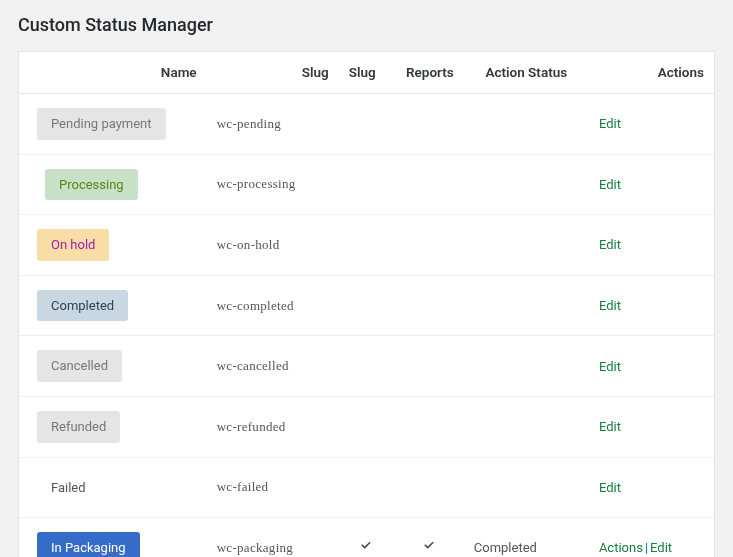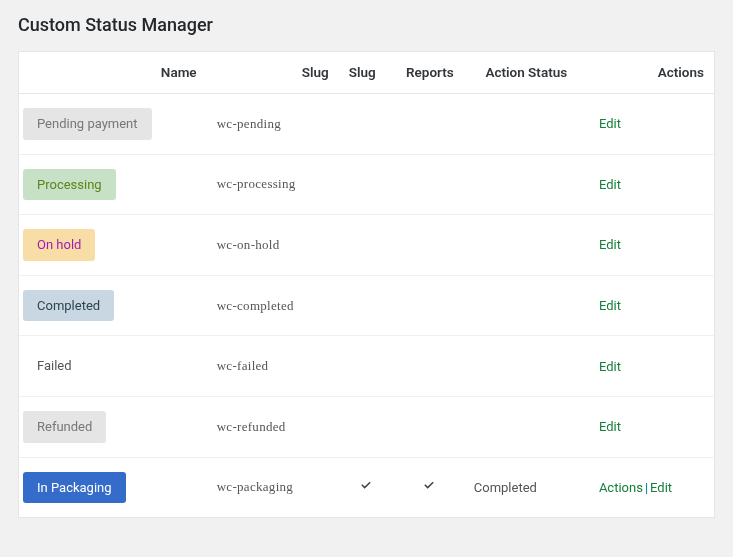--- a/index.html
+++ b/index.html
@@ -33,32 +33,32 @@
     border-bottom: 1px solid #e5e5e5;
   }
   thead th:first-child { padding-left: 14px; }
   tbody td {
     padding: 14px 10px;
     border-bottom: 1px solid #f0f0f0;
     vertical-align: middle;
     color: #555;
   }
   tbody tr:last-child td { border-bottom: none; }
-  tbody td:first-child { padding-left: 4px; }
+  tbody td:first-child { padding-left: 18px; }
   tbody td.cell-slug { font-family: Liberation Serif, serif; color: #555; letter-spacing: 0.3px; }
   .status-badge {
     display: inline-block;
     padding: 8px 14px;
     border-radius: 3px;
     font-size: 13px;
     color: #555;
     line-height: 1.2;
   }
   .sb-pending   { background: #e5e5e5; color: #777; }
-  .sb-processing{ background: #c6e1c6; color: #5b841b; }
+  .sb-processing{ background: #c6e1c6; color: #5b841b; margin-left: 8px; }
   .sb-onhold    { background: #f8dda7; color: #a21caf; }
   .sb-completed { background: #c8d7e1; color: #2e4453; }
   .sb-cancelled { background: #e5e5e5; color: #777; }
   .sb-refunded  { background: #e5e5e5; color: #777; }
   .sb-failed    { background: #ffffff; color: #555; }
   .sb-packaging { background: #366cc9; color: #fff; }
   .action-link {
     color: #15803d;
     cursor: pointer;
   }
@@ -120,30 +120,38 @@
         </tr>
         <tr>
           <td><span class="status-badge sb-completed">Completed</span></td>
           <td class="cell-slug">wc-completed</td>
           <td class="center"></td>
           <td class="center"></td>
           <td></td>
           <td><span class="action-link">Edit</span></td>
         </tr>
         <tr>
-          <td><span class="status-badge sb-failed">Failed</span></td>
-          <td class="cell-slug">wc-failed</td>
+          <td><span class="status-badge sb-cancelled">Cancelled</span></td>
+          <td class="cell-slug">wc-cancelled</td>
           <td class="center"></td>
           <td class="center"></td>
           <td></td>
           <td><span class="action-link">Edit</span></td>
         </tr>
         <tr>
           <td><span class="status-badge sb-refunded">Refunded</span></td>
           <td class="cell-slug">wc-refunded</td>
+          <td class="center"></td>
+          <td class="center"></td>
+          <td></td>
+          <td><span class="action-link">Edit</span></td>
+        </tr>
+        <tr>
+          <td><span class="status-badge sb-failed">Failed</span></td>
+          <td class="cell-slug">wc-failed</td>
           <td class="center"></td>
           <td class="center"></td>
           <td></td>
           <td><span class="action-link">Edit</span></td>
         </tr>
         <tr>
           <td><span class="status-badge sb-packaging">In Packaging</span></td>
           <td class="cell-slug">wc-packaging</td>
           <td class="center"><span class="check"><svg viewBox="0 0 16 16">
                 <path d="M13.4 4.2 6.5 11.1 2.6 7.2l1.2-1.2 2.7 2.7 5.7-5.7z"></path>

